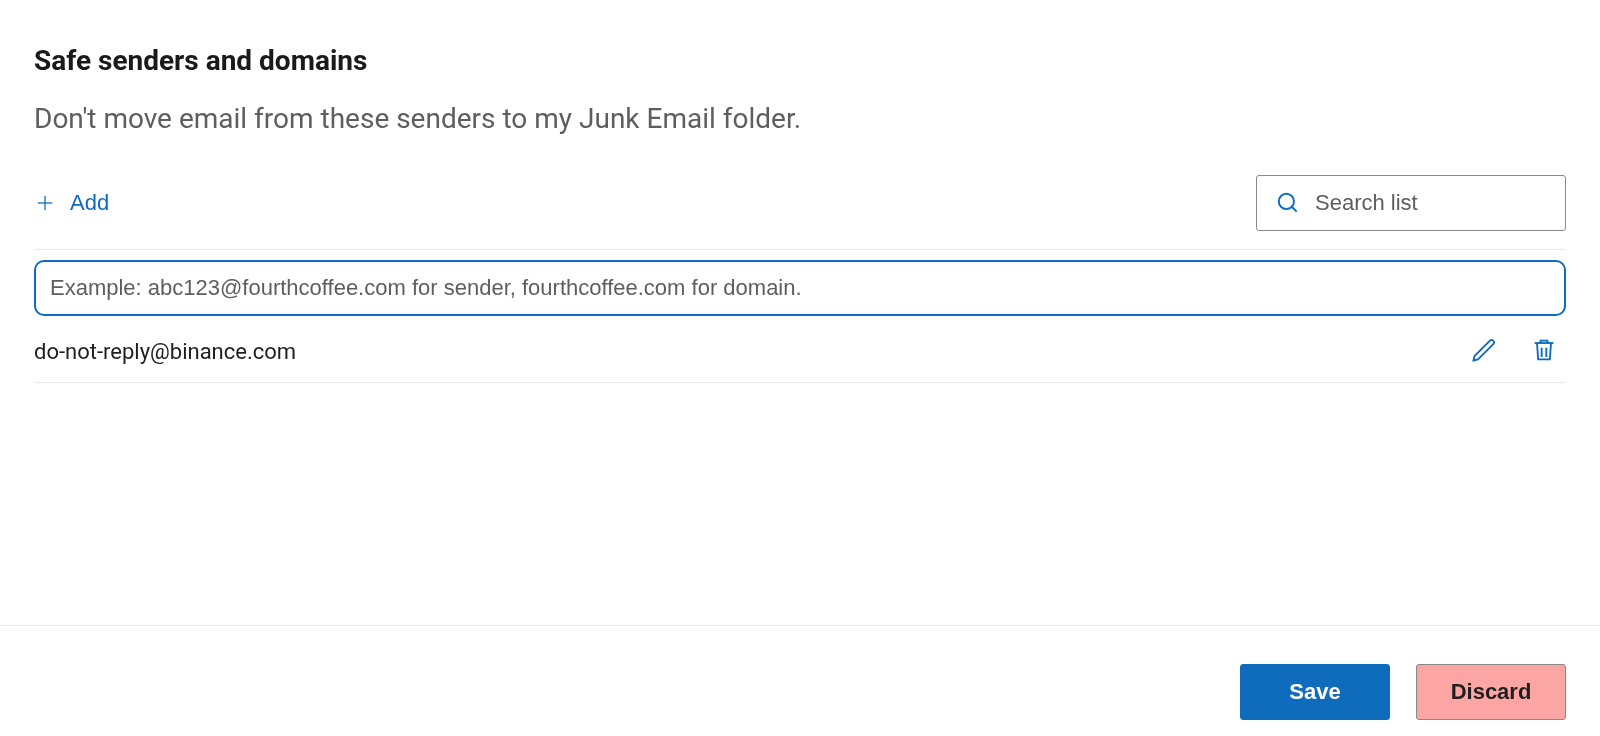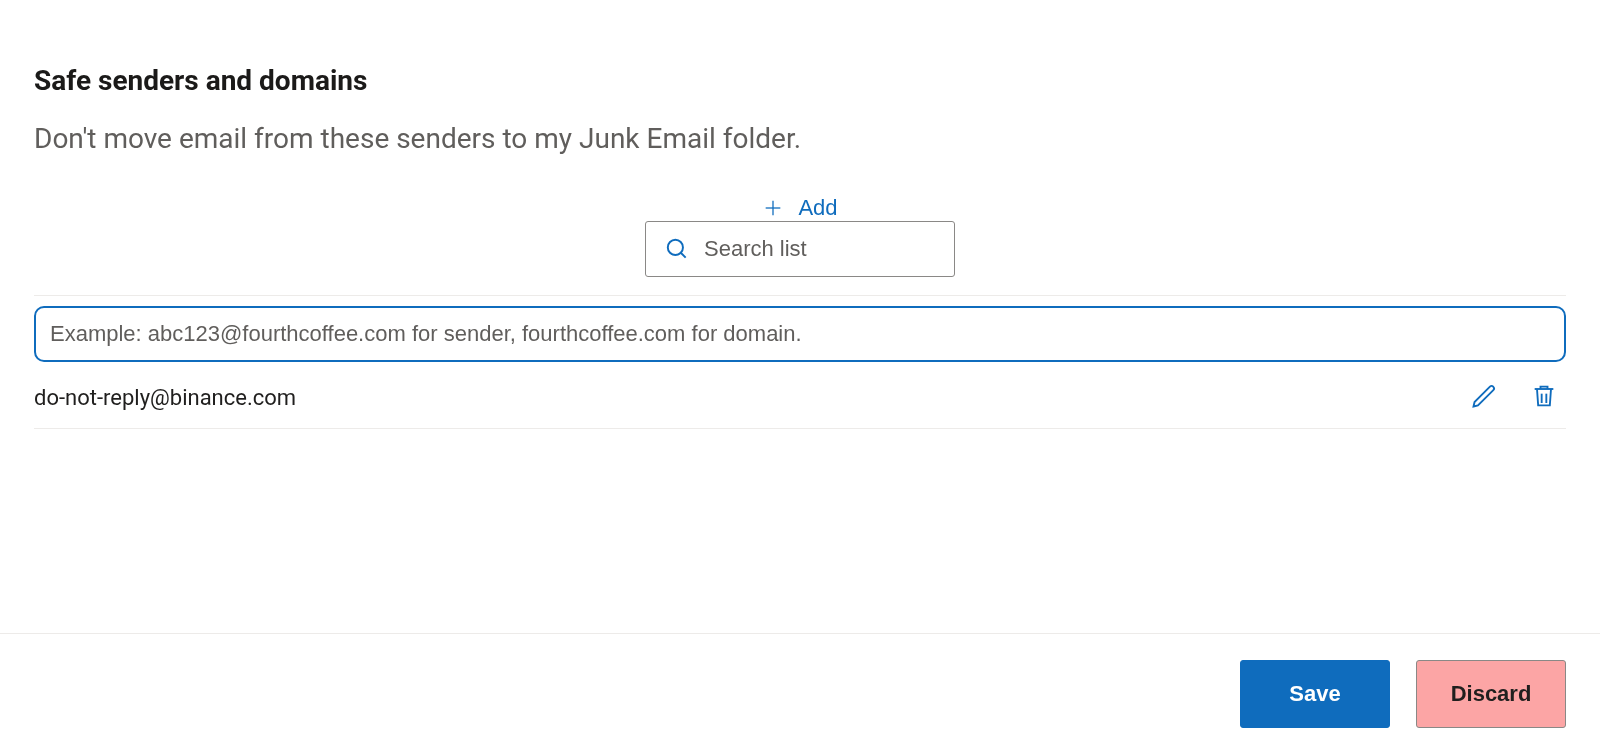--- a/index.html
+++ b/index.html
@@ -1,22 +1,22 @@
 <!DOCTYPE html>
 <html><head>
   <meta charset="utf-8">
   <style>
     * { box-sizing: border-box; margin: 0; padding: 0; }
     html, body { width: 1600px; height: 736px; font-family: "Segoe UI", -apple-system, BlinkMacSystemFont, Roboto, Arial, sans-serif; background: #fff; color: #201f1e; }
     .wrap { position: relative; width: 100%; height: 100%; }
-    .content { padding: 56px 34px 0 34px; margin-top: 8px; }
+    .content { padding: 44px 34px 0 34px; }
     h1.page-title { font-size: 28px; font-weight: 700; line-height: 1.2; margin-bottom: 24px; color: #1b1a19; }
     p.description { font-size: 28px; color: #605e5c; margin-bottom: 40px; }
 
-    .toolbar-row { display: flex; justify-content: space-between; align-items: center; margin-bottom: 18px; flex-direction: column; }
+    .toolbar-row { display: flex; justify-content: space-between; align-items: center; margin-bottom: 18px; }
     .add-button { display: inline-flex; align-items: center; gap: 14px; background: transparent; border: none; cursor: pointer; color: #0f6cbd; font-size: 22px; padding: 0; }
     .plus-icon { display: inline-flex; align-items: center; justify-content: center; width: 22px; height: 22px; }
     .plus-icon svg { width: 22px; height: 22px; stroke: #0f6cbd; stroke-width: 1.4; }
 
     .search-wrap { display: flex; align-items: center; width: 310px; height: 56px; border: 1px solid #8a8886; border-radius: 3px; padding: 0 14px 0 18px; background: #fff; }
     .search-icon { display: inline-flex; align-items: center; justify-content: center; width: 28px; height: 28px; margin-right: 14px; color: #0f6cbd; }
     .search-icon svg { width: 26px; height: 26px; stroke: #0f6cbd; stroke-width: 1.8; fill: none; }
     .search-input { flex: 1 1 auto; border: none; outline: none; font-size: 22px; color: #201f1e; background: transparent; }
     .search-input::placeholder { color: #605e5c; }
 
@@ -25,21 +25,21 @@
     .entry-box::placeholder { color: #605e5c; }
 
     .list-row { display: flex; align-items: center; justify-content: space-between; border-bottom: 1px solid #edebe9; padding: 10px 0 14px 0; gap: 8px; }
     .list-row .email { font-size: 22px; color: #201f1e; }
     .row-actions { display: flex; align-items: center; gap: 28px; padding-right: 6px; }
     .icon-btn { background: transparent; border: none; cursor: pointer; display: inline-flex; align-items: center; justify-content: center; width: 32px; height: 32px; color: #0f6cbd; }
     .icon-btn svg { width: 28px; height: 28px; fill: none; stroke: currentColor; stroke-width: 1.6; }
 
     .footer-sep { position: absolute; left: 0; right: 0; bottom: 110px; height: 0; border-top: 1px solid #edebe9; }
     .footer-bar { position: absolute; left: 0; right: 0; bottom: 16px; display: flex; justify-content: flex-end; gap: 26px; padding: 0 34px; }
-    .btn { height: 68px; min-width: 150px; padding: 0 28px; font-size: 22px; font-weight: 600; border-radius: 3px; cursor: pointer; display: inline-flex; align-items: center; justify-content: center; }
+    .btn { height: 56px; min-width: 150px; padding: 0 28px; font-size: 22px; font-weight: 600; border-radius: 3px; cursor: pointer; display: inline-flex; align-items: center; justify-content: center; }
     .btn-primary { background: #0f6cbd; color: #fff; border: 1px solid #0f6cbd; }
     .btn-secondary { background: #fca5a5; color: #201f1e; border: 1px solid #8a8886; }
   </style>
 </head>
 <body>
 <div class="wrap">
 
   <div class="content">
     <h1 class="page-title">Safe senders and domains</h1>
     <p class="description">Don't move email from these senders to my Junk Email folder.</p>

